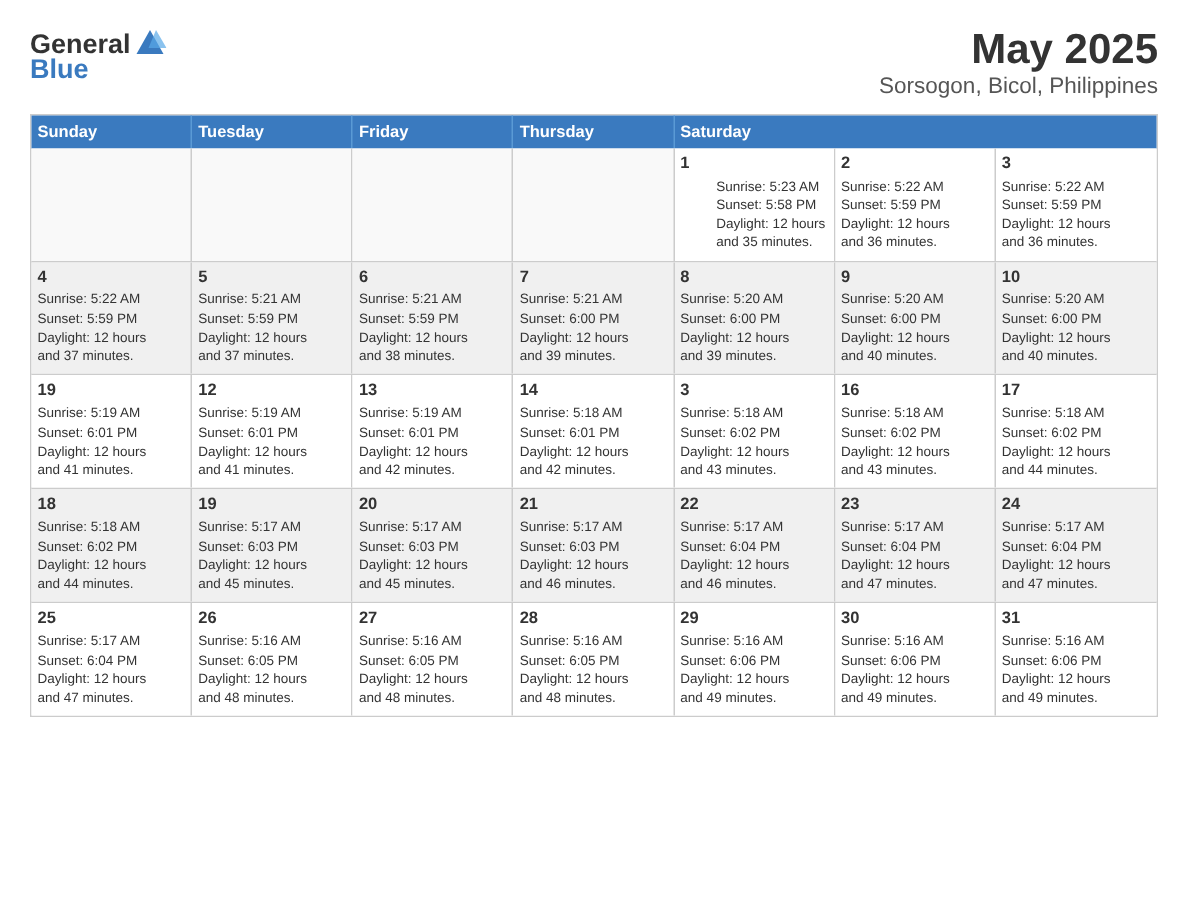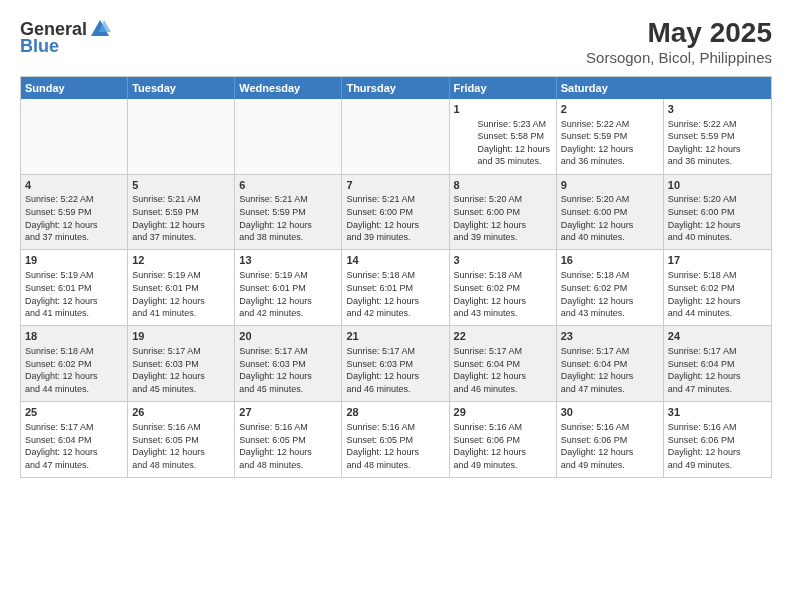--- a/index.html
+++ b/index.html
@@ -135,23 +135,22 @@
     <div class="title-section">
       <div class="calendar-title">May 2025</div>
       <div class="calendar-subtitle">Sorsogon, Bicol, Philippines</div>
     </div>
   </div>
 
   <div class="calendar">
     <div class="cal-header-row">
     <div class="cal-header-cell">Sunday</div>
         <div class="cal-header-cell">Tuesday</div>
-        <div class="cal-header-cell">Wednesday</div>
+        <div class="cal-header-cell">Friday</div>
         <div class="cal-header-cell">Thursday</div>
-        <div class="cal-header-cell">Friday</div>
         <div class="cal-header-cell">Saturday</div>
       </div>
     <div class="cal-body">
     <div class="cal-week">
           <div class="cal-cell empty"></div>
           <div class="cal-cell empty"></div>
           <div class="cal-cell empty"></div>
           <div class="cal-cell empty"></div>
           <div class="cal-cell">
             <span class="day-num">1</span>

